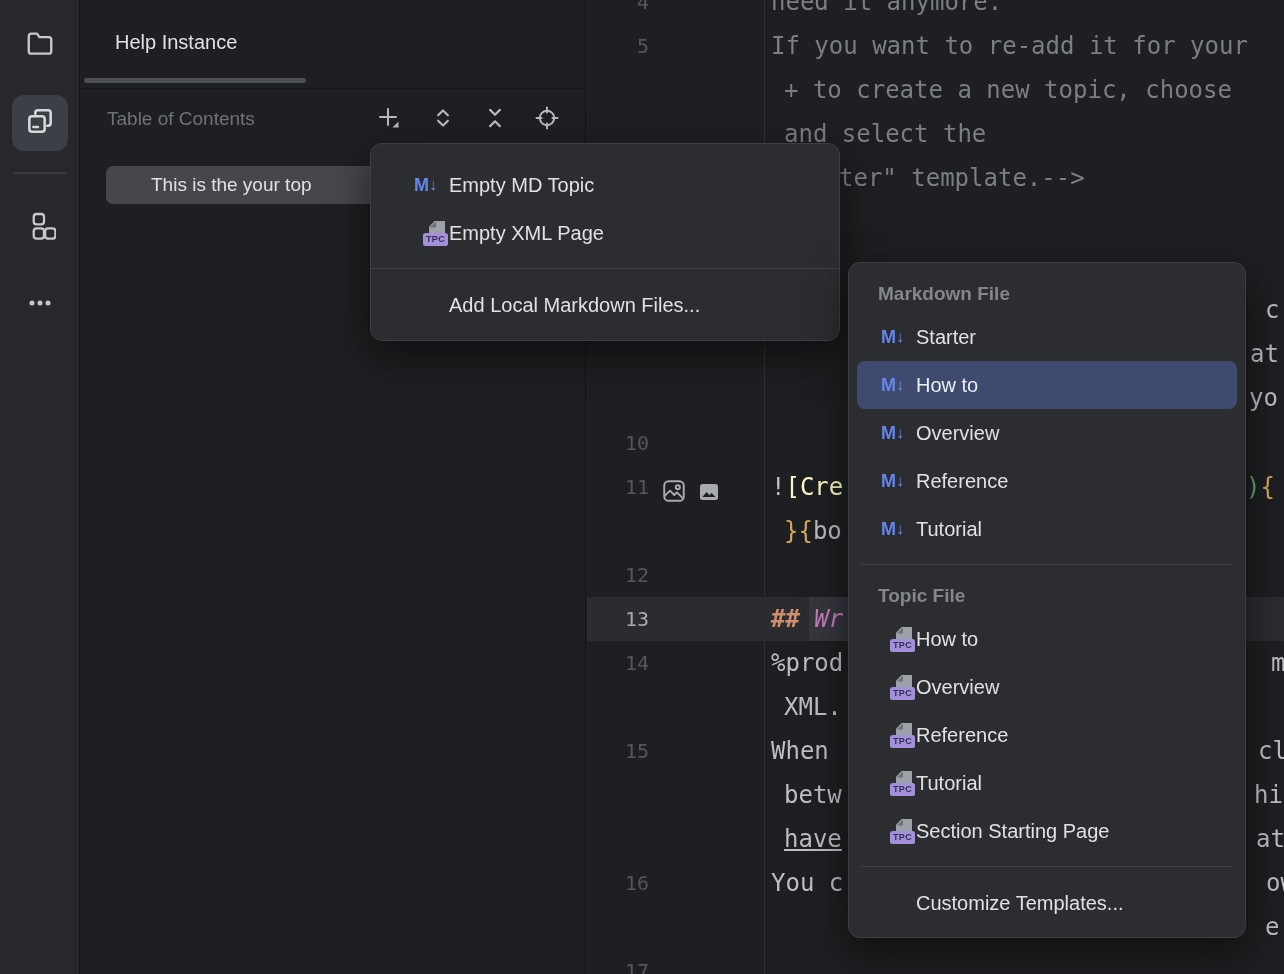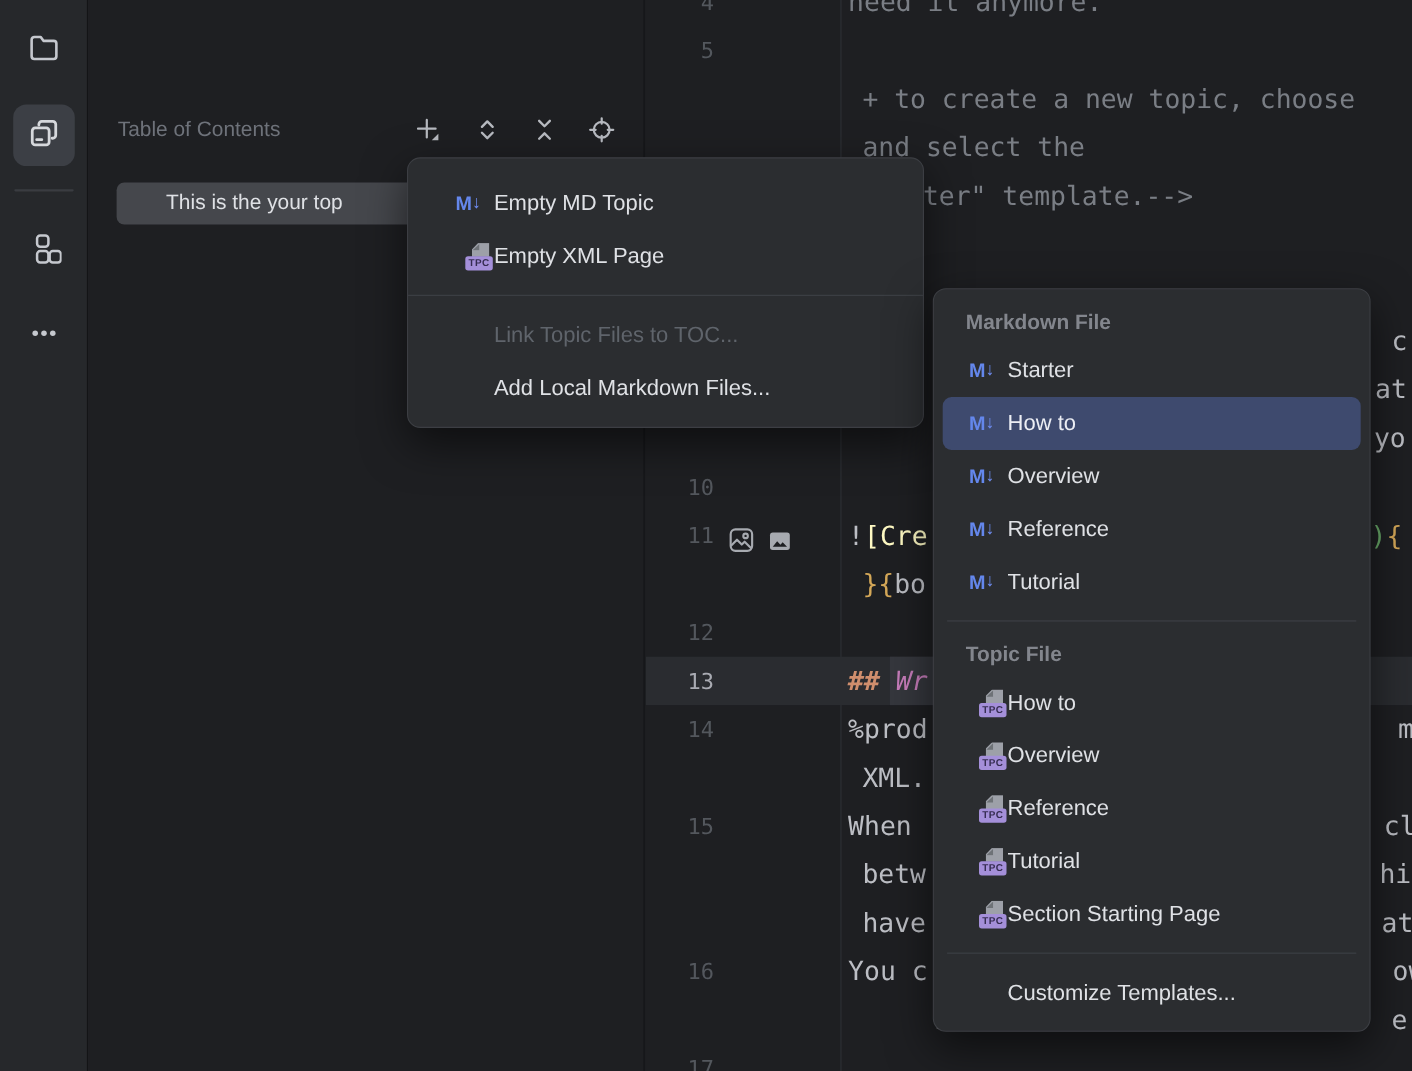--- a/index.html
+++ b/index.html
@@ -99,20 +99,24 @@
         <svg width="32" height="32" viewBox="0 0 28 28" fill="#C5C8CE">
           <circle cx="7" cy="14" r="2.2"></circle>
             <circle cx="14" cy="14" r="2.2"></circle>
             <circle cx="21" cy="14" r="2.2"></circle>
         </svg>
       </span>
     </div>
   </div>
 
   <div class="panel">
+    <div class="panel-head">
+      <span class="panel-title">Help Instance</span>
+      <div class="hbar"></div>
+    </div>
     <div class="toolbar">
       <span class="section-title">Table of Contents</span>
       <div class="tbtn" style="left:293px">
         <span>
           <svg width="28" height="28" viewBox="0 0 28 28" fill="none" stroke="#B7BAC0" stroke-width="2" stroke-linecap="round">
             <path d="M13 5v16M5 13h16"></path>
             <path d="M23.5 17.5v6h-6z" fill="#B7BAC0" stroke="none"></path>
           </svg>
         </span>
       </div>
@@ -140,21 +144,21 @@
       </div>
     </div>
     <div class="tree-item">
       <span>This is the your top</span>
     </div>
   </div>
 
   <div class="editor" id="editor">
     <div class="gutter-sep"></div>
   <div class="erow" style="top: -20px;"><span class="lnum">4</span><span class="seg" style="left: 184px;"><span class="cmt">need it anymore.</span></span></div>
-      <div class="erow" style="top: 24px;"><span class="lnum">5</span></div>
+      <div class="erow" style="top: 24px;"><span class="lnum">5</span><span class="seg" style="left: 184px;"><span class="cmt">If you want to re-add it for your</span></span></div>
       <div class="erow" style="top: 68px;"><span class="seg" style="left: 197px;"><span class="cmt">+ to create a new topic, choose</span></span></div>
       <div class="erow" style="top: 112px;"><span class="seg" style="left: 197px;"><span class="cmt">and select the</span></span></div>
       <div class="erow" style="top: 156px;"><span class="seg" style="left: 252px;"><span class="cmt">ter" template.--&gt;</span></span></div>
       <div class="erow" style="top: 288px;"><span class="seg" style="left: 678px;"><span class="txt">c</span></span></div>
       <div class="erow" style="top: 332px;"><span class="seg" style="left: 663px;"><span class="txt">at</span></span></div>
       <div class="erow" style="top: 376px;"><span class="seg" style="left: 662px;"><span class="txt">yo</span></span></div>
       <div class="erow" style="top: 421px;"><span class="lnum">10</span></div>
       <div class="erow" style="top: 465px;"><span class="lnum">11</span><span class="gicon" style="left: 74px;"><svg width="26" height="26" viewBox="0 0 24 24" fill="none" stroke="#A7AAB0" stroke-width="1.8" stroke-linejoin="round" stroke-linecap="round">
             <rect x="3" y="3" width="18" height="18" rx="4"></rect>
             <circle cx="15.5" cy="8.5" r="1.9"></circle>
@@ -165,21 +169,21 @@
           </svg></span><span class="seg" style="left: 184px;"><span class="txt">!</span><span class="link">[Cre</span></span><span class="seg" style="left: 659px;"><span class="grn">)</span><span class="yel">{</span></span></div>
       <div class="erow" style="top: 509px;"><span class="seg" style="left: 197px;"><span class="yel">}{</span><span class="txt">bo</span></span></div>
       <div class="erow" style="top: 553px;"><span class="lnum">12</span></div>
       <div class="caret-band" style="top: 597px;"></div>
       <div class="hl-block" style="top: 597px; left: 222px; width: 40px;"></div>
       <div class="erow" style="top: 597px;"><span class="lnum cur">13</span><span class="seg" style="left: 184px;"><span class="mdm">## </span><span class="mdt">Wr</span></span></div>
       <div class="erow" style="top: 641px;"><span class="lnum">14</span><span class="seg" style="left: 184px;"><span class="txt">%prod</span></span><span class="seg" style="left: 684px;"><span class="txt">m</span></span></div>
       <div class="erow" style="top: 685px;"><span class="seg" style="left: 197px;"><span class="txt">XML.</span></span></div>
       <div class="erow" style="top: 729px;"><span class="lnum">15</span><span class="seg" style="left: 184px;"><span class="txt">When</span></span><span class="seg" style="left: 671px;"><span class="txt">cl</span></span></div>
       <div class="erow" style="top: 773px;"><span class="seg" style="left: 197px;"><span class="txt">betw</span></span><span class="seg" style="left: 667px;"><span class="txt">hi</span></span></div>
-      <div class="erow" style="top: 817px;"><span class="seg" style="left: 197px;"><span class="txt">have</span></span><span class="seg" style="left: 669px;"><span class="txt">at</span></span></div>
+      <div class="erow" style="top: 817px;"><span class="seg" style="left: 197px; text-decoration: underline;"><span class="txt">have</span></span><span class="seg" style="left: 669px;"><span class="txt">at</span></span></div>
       <div class="erow" style="top: 861px;"><span class="lnum">16</span><span class="seg" style="left: 184px;"><span class="txt">You c</span></span><span class="seg" style="left: 667px; margin-left: 12px;"><span class="txt">ow</span></span></div>
       <div class="erow" style="top: 905px;"><span class="seg" style="left: 214px; margin-left: 48px;"><span class="txt">sem</span></span><span class="seg" style="left: 678px;"><span class="txt">e</span></span></div>
       <div class="erow" style="top: 949px;"><span class="lnum">17</span></div>
     </div>
 
   <div class="menu" id="menu1">
       <div class="mi">
         <span class="ic">
           <span class="mdic">M<span class="arr">↓</span></span>
         </span>
@@ -189,24 +193,20 @@
         <span class="ic">
           <span class="tpc">
             <span class="tpc-page"></span>
             <span class="tpc-fold"></span>
             <span class="tpc-label">TPC</span>
           </span>
         </span>
         <span>Empty XML Page</span>
       </div>
       <div class="msep"></div>
-      <div class="mi dis">
-        <span class="ic"></span>
-        <span>Link Topic Files to TOC...</span>
-      </div>
       <div class="mi">
         <span class="ic"></span>
         <span>Add Local Markdown Files...</span>
       </div>
     </div>
   <div class="menu" id="menu2">
       <div class="mhdr">Markdown File</div>
       <div class="mi">
         <span class="ic">
           <span class="mdic">M<span class="arr">↓</span></span>

